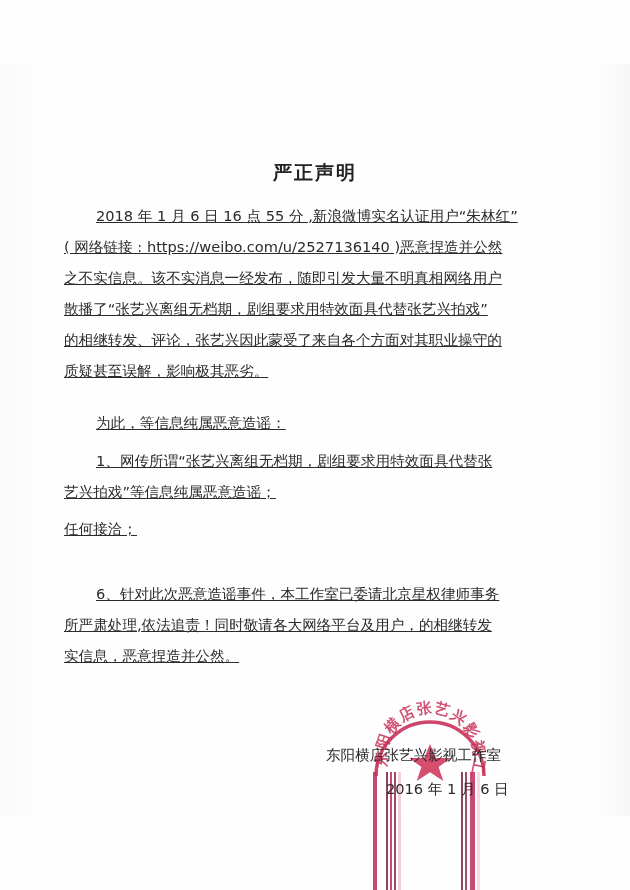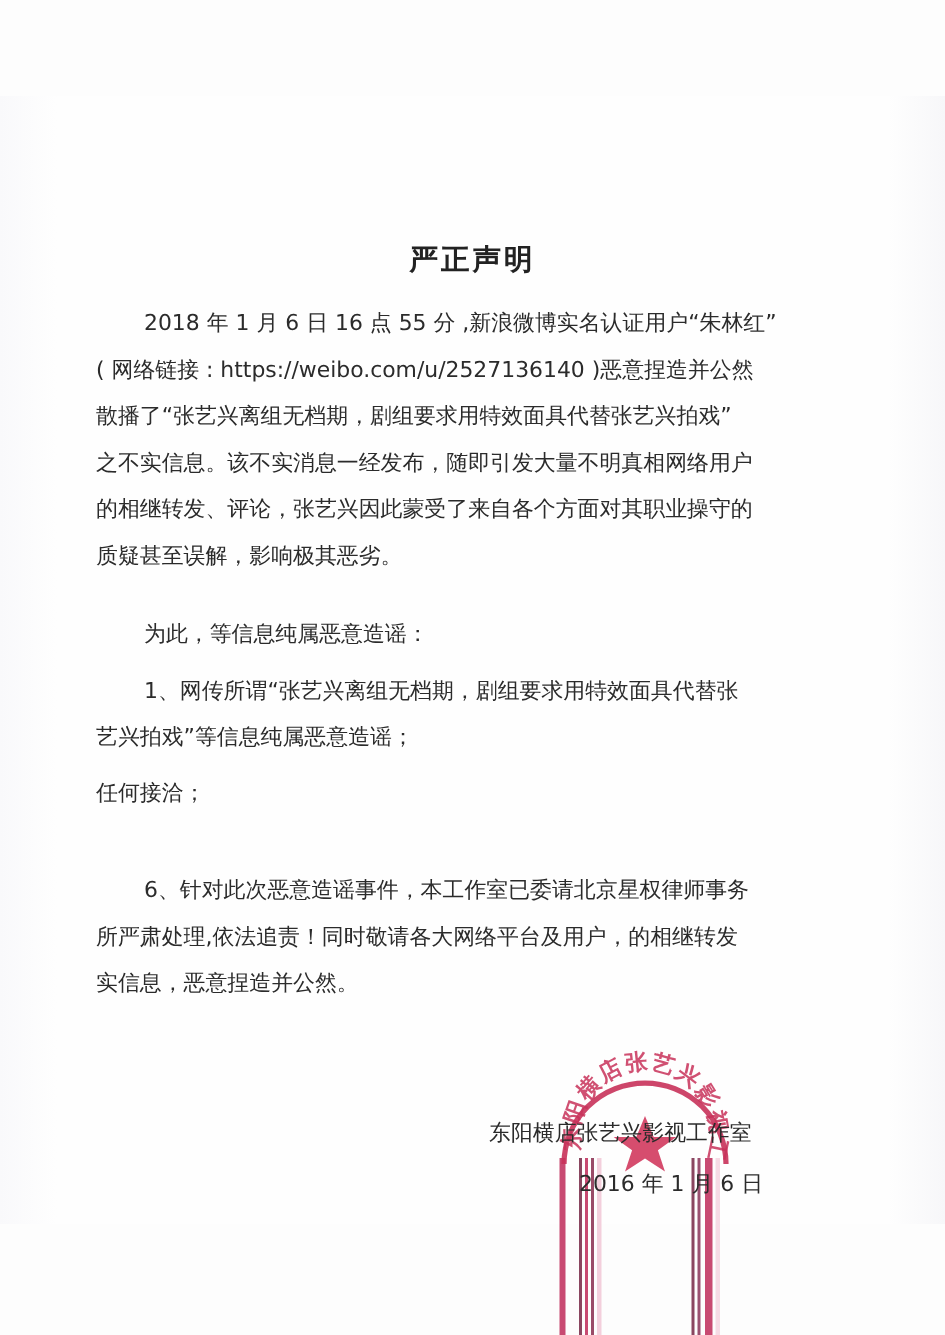--- a/index.html
+++ b/index.html
@@ -35,21 +35,21 @@
   }
   .para {
     position: absolute;
     left: 64px;
     width: 460px;
     font-size: 14.6px;
     line-height: 31px;
     color: #2b2b2b;
     white-space: nowrap;
   }
-  .line { display: block; height: 31px; }
+  .line { display: block; height: 31px; text-decoration: underline; }
   .indent { padding-left: 32px; }
   .sig {
     position: absolute;
     font-size: 14.6px;
     color: #2b2b2b;
     white-space: nowrap;
     z-index: 3;
   }
   .stamp {
     position: absolute;
@@ -69,22 +69,22 @@
 </head>
 <body>
 
 <div class="page">
 
   <div class="title">严正声明</div>
 
   <div class="para" style="top:136px;">
     <span class="line indent">2018 年 1 月 6 日 16 点 55 分 ,新浪微博实名认证用户“朱林红”</span>
     <span class="line">( 网络链接 : https://weibo.com/u/2527136140 )恶意捏造并公然</span>
+    <span class="line">之不实信息。该不实消息一经发布，随即引发大量不明真相网络用户</span>
     <span class="line">散播了“张艺兴离组无档期，剧组要求用特效面具代替张艺兴拍戏”</span>
-    <span class="line">之不实信息。该不实消息一经发布，随即引发大量不明真相网络用户</span>
     <span class="line">的相继转发、评论，张艺兴因此蒙受了来自各个方面对其职业操守的</span>
     <span class="line">质疑甚至误解，影响极其恶劣。</span>
   </div>
 
   <div class="para" style="top:343px;">
     <span class="line indent">为此，等信息纯属恶意造谣：</span>
   </div>
 
   <div class="para" style="top:381px;">
     <span class="line indent">1、网传所谓“张艺兴离组无档期，剧组要求用特效面具代替张</span>

